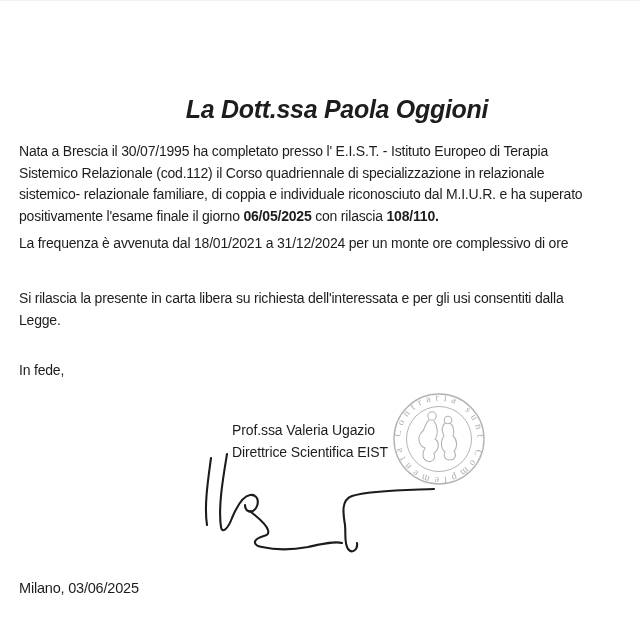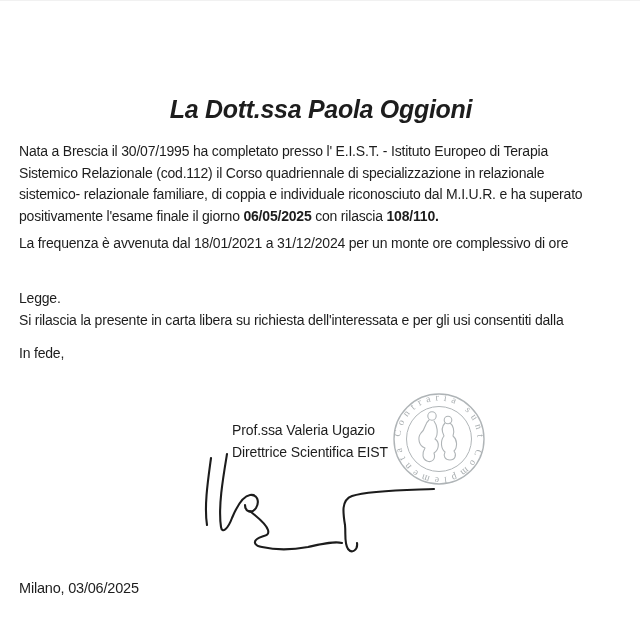--- a/index.html
+++ b/index.html
@@ -6,36 +6,36 @@
   body{
     width:640px;height:640px;
     background:#ffffff;
     font-family:"Liberation Sans",sans-serif;
     color:#1d1d1d;
     position:relative;
     overflow:hidden;
   }
   .page{position:absolute;inset:0;border-top:1px solid #f1f1f1;}
   .doc-title{
-    position:absolute;top:94px;left:0;width:546px;
+    position:absolute;top:94px;left:16px;width:546px;
     text-align:center;
     font-size:25px;font-weight:bold;font-style:italic;
     letter-spacing:-0.3px;
     margin:0;
     padding-left:48px;
   }
   .body-text{
     position:absolute;left:19px;
     font-size:14px;line-height:21.5px;letter-spacing:-0.2px;
     white-space:nowrap;
   }
   .p1{top:140px;}
   .p2{top:232px;}
   .p3{top:287px;}
-  .salutation{top:342px;}
+  .salutation{top:359px;}
   .bold{font-weight:bold;}
   .sig-block{
     position:absolute;left:232px;top:418px;
     font-size:14px;line-height:22px;letter-spacing:-0.1px;
   }
   .stamp{position:absolute;left:392px;top:391px;width:94px;height:94px;opacity:0.85;}
   .stamp text{
     font-family:"Liberation Serif",serif;
     font-size:10px;
     letter-spacing:1.2px;
@@ -58,22 +58,22 @@
     <div>Sistemico Relazionale (cod.112) il Corso quadriennale di specializzazione in relazionale</div>
     <div>sistemico- relazionale familiare, di coppia e individuale riconosciuto dal M.I.U.R. e ha superato</div>
     <div><span>positivamente l'esame finale il giorno </span><span class="bold">06/05/2025</span><span> con rilascia </span><span class="bold">108/110.</span></div>
   </div>
 
   <div class="body-text p2">
     <div>La frequenza è avvenuta dal 18/01/2021 a 31/12/2024 per un monte ore complessivo di ore</div>
   </div>
 
   <div class="body-text p3">
+    <div>Si rilascia la presente in carta libera su richiesta dell'interessata e per gli usi consentiti dalla</div>
     <div>Legge.</div>
-    <div>Si rilascia la presente in carta libera su richiesta dell'interessata e per gli usi consentiti dalla</div>
   </div>
 
   <div class="body-text salutation">In fede,</div>
 
   <div class="sig-block">
     <div>Prof.ssa Valeria Ugazio</div>
     <div>Direttrice Scientifica EIST</div>
   </div>
 
   <svg class="stamp" viewBox="0 0 94 94" aria-hidden="true">

